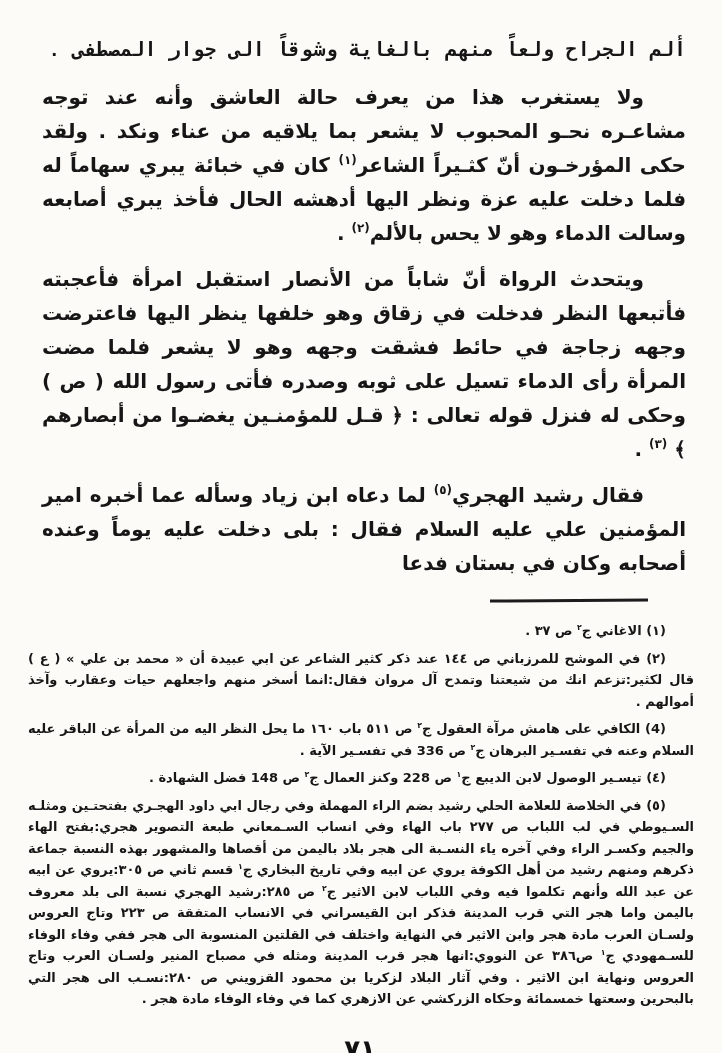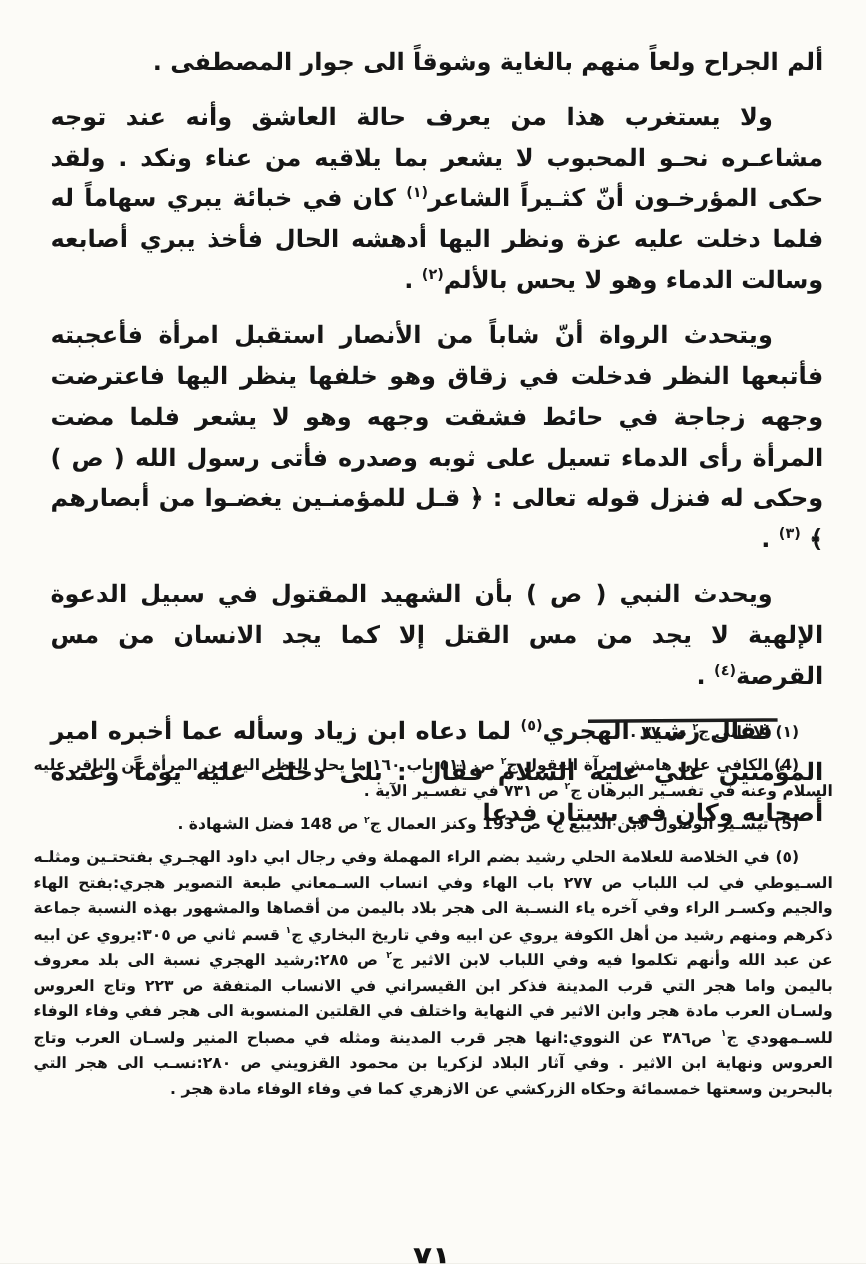--- a/index.html
+++ b/index.html
@@ -24,39 +24,40 @@
     font-size: 20px;
     font-weight: 700;
     line-height: 34px;
   }
   .main-text p {
     margin: 0 0 12px 0;
     text-indent: 42px;
   }
   .main-text p.continuation {
     text-indent: 0;
+    font-family: Liberation Mono, monospace;
   }
   sup {
     font-size: 0.60em;
     vertical-align: super;
     line-height: 0;
     font-weight: 700;
   }
   .footnote-sep {
     position: absolute;
     top: 599px;
     right: 74px;
     width: 158px;
     height: 3px;
     background: #1c1c1c;
     transform: rotate(-0.4deg);
   }
   .footnotes {
     position: absolute;
-    top: 600px;
+    top: 620px;
     right: 28px;
     left: 28px;
     text-align: justify;
     font-size: 13px;
     font-weight: 700;
     line-height: 21.5px;
   }
   .footnotes p {
     margin: 0 0 6px 0;
     text-indent: 28px;
@@ -75,28 +76,28 @@
 </style>
 </head>
 <body>
 
 <div class="page">
 
   <main class="main-text" id="main-paragraphs">
       <p class="continuation"><span>ألم الجراح ولعاً منهم بالغاية وشوقاً الى جوار المصطفى .</span></p>
       <p class=""><span>ولا يستغرب هذا من يعرف حالة العاشق وأنه عند توجه مشاعـره نحـو المحبوب لا يشعر بما يلاقيه من عناء ونكد . ولقد حكى المؤرخـون أنّ كثـيراً الشاعر</span><sup>(١)</sup><span> كان في خبائة يبري سهاماً له فلما دخلت عليه عزة ونظر اليها أدهشه الحال فأخذ يبري أصابعه وسالت الدماء وهو لا يحس بالألم</span><sup>(٢)</sup><span> .</span></p>
       <p class=""><span>ويتحدث الرواة أنّ شاباً من الأنصار استقبل امرأة فأعجبته فأتبعها النظر فدخلت في زقاق وهو خلفها ينظر اليها فاعترضت وجهه زجاجة في حائط فشقت وجهه وهو لا يشعر فلما مضت المرأة رأى الدماء تسيل على ثوبه وصدره فأتى رسول الله ( ص ) وحكى له فنزل قوله تعالى : ﴿ قـل للمؤمنـين يغضـوا من أبصارهم ﴾ </span><sup>(٣)</sup><span> .</span></p>
-      <p class=""><span>ويحدث النبي ( ص ) بأن الشهيد المقتول في سبيل الدعوة الإلهية لا يجد من مس القتل إلا كما يجد الانسان من مس القرصة</span><sup>(٤)</sup><span> .</span></p>
       <p class=""><span>فقال رشيد الهجري</span><sup>(٥)</sup><span> لما دعاه ابن زياد وسأله عما أخبره امير المؤمنين علي عليه السلام فقال : بلى دخلت عليه يوماً وعنده أصحابه وكان في بستان فدعا</span></p>
     </main>
 
   <div class="footnote-sep"></div>
 
   <section class="footnotes" id="footnote-list">
       <p><span>(١) الاغاني ج</span><sup>٢</sup><span> ص ٣٧ .</span></p>
-      <p><span>(4) الكافي على هامش مرآة العقول ج</span><sup>٢</sup><span> ص ٥١١ باب ١٦٠ ما يحل النظر اليه من المرأة عن الباقر عليه السلام وعنه في تفسـير البرهان ج</span><sup>٢</sup><span> ص ٧٣١ في تفسـير الآية .</span></p>
-      <p><span>(5) تيسـير الوصول لابن الديبع ج</span><sup>١</sup><span> ص 193 وكنز العمال ج</span><sup>٢</sup><span> ص 148 فضل الشهادة .</span></p>
+      <p><span>(٢) في الموشح للمرزباني ص ١٤٤ عند ذكر كثير الشاعر عن ابي عبيدة أن « محمد بن علي » ( ع ) قال لكثير:تزعم انك من شيعتنا وتمدح آل مروان فقال:انما أسخر منهم واجعلهم حيات وعقارب وآخذ أموالهم .</span></p>
+      <p><span>(4) الكافي على هامش مرآة العقول ج</span><sup>٢</sup><span> ص ٥١١ باب ١٦٠ ما يحل النظر اليه من المرأة عن الباقر عليه السلام وعنه في تفسـير البرهان ج</span><sup>٢</sup><span> ص 336 في تفسـير الآية .</span></p>
+      <p><span>(٤) تيسـير الوصول لابن الديبع ج</span><sup>١</sup><span> ص 228 وكنز العمال ج</span><sup>٢</sup><span> ص 148 فضل الشهادة .</span></p>
       <p><span>(٥) في الخلاصة للعلامة الحلي رشيد بضم الراء المهملة وفي رجال ابي داود الهجـري بفتحتـين ومثلـه السـيوطي في لب اللباب ص ٢٧٧ باب الهاء وفي انساب السـمعاني طبعة التصوير هجري:بفتح الهاء والجيم وكسـر الراء وفي آخره ياء النسـبة الى هجر بلاد باليمن من أقصاها والمشهور بهذه النسبة جماعة ذكرهم ومنهم رشيد من أهل الكوفة يروي عن ابيه وفي تاريخ البخاري ج</span><sup>١</sup><span> قسم ثاني ص ٣٠٥:يروي عن ابيه عن عبد الله وأنهم تكلموا فيه وفي اللباب لابن الاثير ج</span><sup>٢</sup><span> ص ٢٨٥:رشيد الهجري نسبة الى بلد معروف باليمن واما هجر التي قرب المدينة فذكر ابن القيسراني في الانساب المتفقة ص ٢٢٣ وتاج العروس ولسـان العرب مادة هجر وابن الاثير في النهاية واختلف في القلتين المنسوبة الى هجر ففي وفاء الوفاء للسـمهودي ج</span><sup>١</sup><span> ص٣٨٦ عن النووي:انها هجر قرب المدينة ومثله في مصباح المنير ولسـان العرب وتاج العروس ونهاية ابن الاثير . وفي آثار البلاد لزكريا بن محمود القزويني ص ٢٨٠:نسـب الى هجر التي بالبحرين وسعتها خمسمائة وحكاه الزركشي عن الازهري كما في وفاء الوفاء مادة هجر .</span></p>
     </section>
 
   <div class="page-number">٧١</div>
 
 </div>
 
 </body></html>

